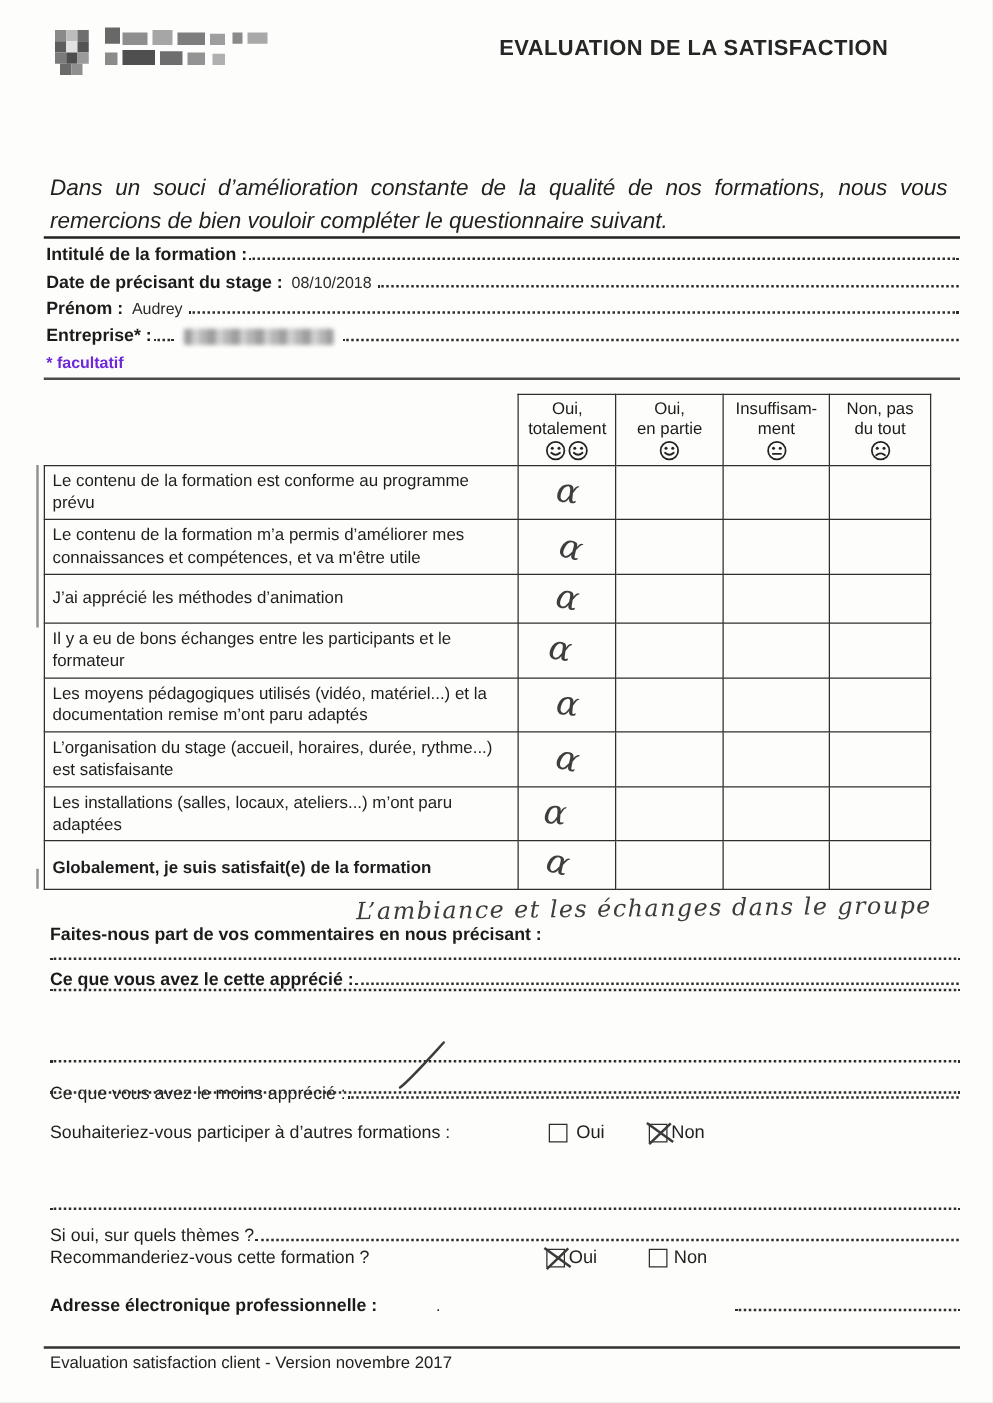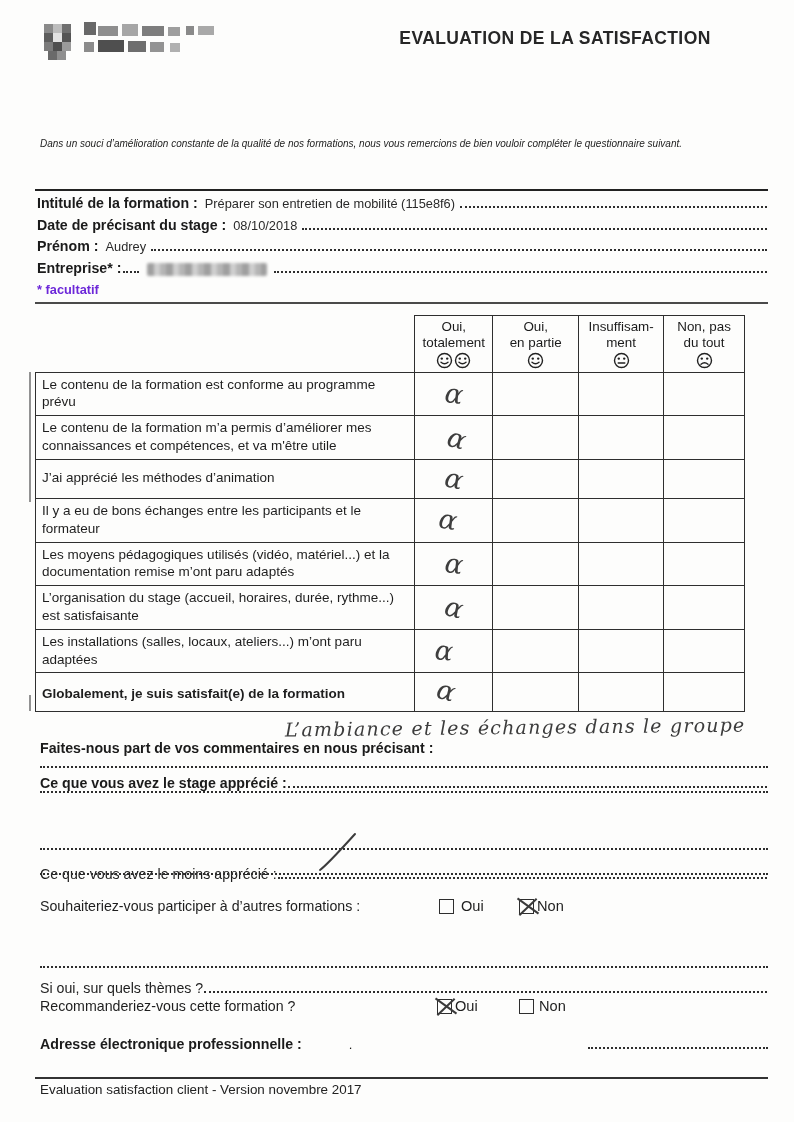--- a/index.html
+++ b/index.html
@@ -11,21 +11,21 @@
   .artifact { position:absolute; background:#3a3a3a; opacity:.55; }
   .art1 { left:29px; top:372px; width:2px; height:130px; }
   .art2 { left:29px; top:695px; width:2px; height:16px; }
 
   
   .logo { position:absolute; left:44px; top:20px; }
   .title { position:absolute; left:340px; top:28px; width:430px; text-align:center;
            font-size:17.5px; font-weight:bold; letter-spacing:.4px; color:#262626; }
 
   .intro { position:absolute; left:40px; top:137px; width:718px; font-style:italic;
-           font-size:10px; line-height:1.45; text-align:justify; color:#222; }
+           font-size:18px; line-height:1.45; text-align:justify; color:#222; }
 
   .hr1 { position:absolute; left:35px; top:189px; width:733px; height:2px; background:#222; }
   .hr2 { position:absolute; left:35px; top:302px; width:733px; height:2px; background:#4a4a4a; }
   .hr3 { position:absolute; left:35px; top:1077px; width:733px; height:2px; background:#333; }
 
   
   .fields { position:absolute; left:37px; top:194px; width:731px; }
   .field-row { display:flex; align-items:baseline; height:21.5px; }
   .flabel { font-weight:bold; font-size:14.2px; white-space:nowrap; color:#1b1b1b; }
   .fvalue { font-size:12.8px; white-space:nowrap; padding:0 4px 0 7px; color:#2a2a2a; }
@@ -128,21 +128,20 @@
   </div>
   <div class="title">EVALUATION DE LA SATISFACTION</div>
 
   <p class="intro">Dans un souci d’amélioration constante de la qualité de nos formations, nous vous remercions de bien vouloir compléter le questionnaire suivant.</p>
 
   <div class="hr1"></div>
 
   <div class="fields">
     <div class="field-row">
       <span class="flabel">Intitulé de la formation :</span>
-      <span class="fvalue">Préparer son entretien de mobilité (115e8f6)</span>
       <span class="dots"></span>
     </div>
     <div class="field-row">
       <span class="flabel">Date de précisant du stage :</span>
       <span class="fvalue">08/10/2018</span>
       <span class="dots"></span>
     </div>
     <div class="field-row">
       <span class="flabel">Prénom :</span>
       <span class="fvalue">Audrey</span>
@@ -282,21 +281,21 @@
         <td class="a"></td>
         <td class="a"></td>
         <td class="a"></td>
       </tr>
     </tbody>
   </table>
 
   <div class="abs bold-label" style="top:697px;">Faites-nous part de vos commentaires en nous précisant :</div>
 
   <div class="abs qrow" style="top:731px;">
-    <span class="bold-label">Ce que vous avez le stage apprécié :</span>
+    <span class="bold-label">Ce que vous avez le cette apprécié :</span>
     <span class="dots"></span>
   </div>
   <div class="hand hand-overlay">L’ambiance et les échanges dans le groupe</div>
   <div class="dline" style="top:766px;"></div>
   <div class="dline" style="top:791px;"></div>
 
   <div class="abs qrow" style="top:822px;">
     <span class="plain" style="font-weight:normal;">Ce que vous avez le moins apprécié :</span>
     <span class="dots"></span>
   </div>

